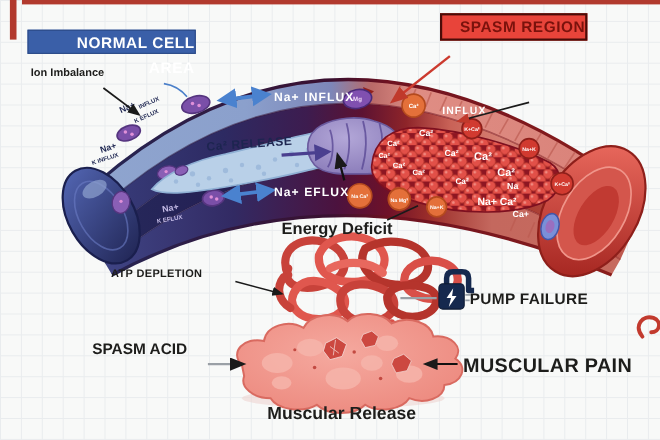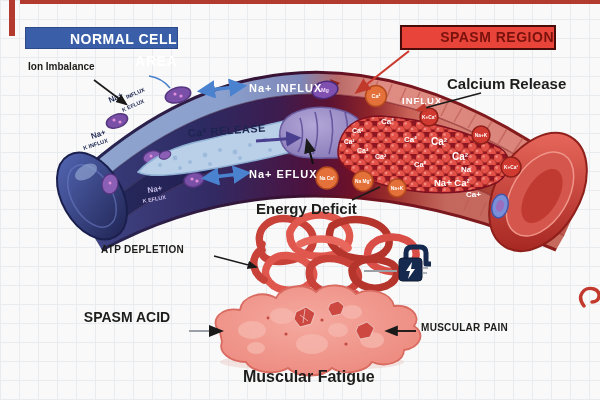--- a/index.html
+++ b/index.html
@@ -9,29 +9,29 @@
     background-image:linear-gradient(to right,#e9ecee 1px,transparent 1px),
                      linear-gradient(to bottom,#e9ecee 1px,transparent 1px);
     background-size:19px 19px;
     font-family:"Liberation Sans", sans-serif;
   }
   .stage svg{position:absolute;left:0;top:0;}
   .lbl{position:absolute;font-weight:bold;color:#1d1d1b;white-space:nowrap;line-height:1.05;}
   .box{position:absolute;font-weight:bold;text-align:right;letter-spacing:.5px;}
   #normalBox{left:25px;top:27px;width:153px;height:22px;line-height:22px;
     background:#3a5fa8;color:#fff;font-size:14px;border:1px solid #2c4a87;box-sizing:border-box;}
-  #spasmBox{left:400px;top:25px;width:156px;height:25px;line-height:21px;
+  #spasmBox{left:400px;top:12px;width:134px;height:25px;line-height:21px;
     background:#e8443a;color:#7a120c;font-size:14px;border:2px solid #4a0c08;box-sizing:border-box;}
   #ionImb{left:28px;top:62px;font-size:10px;}
   #calRel{left:447px;top:76px;font-size:15px;}
   #enDef{left:256px;top:201px;font-size:15px;}
   #atpDep{left:101px;top:245px;font-size:10px;letter-spacing:.3px;}
   #pumpFail{left:427px;top:264px;font-size:14px;letter-spacing:.3px;}
   #lactic{left:62px;top:310px;width:130px;font-size:14px;text-align:center;}
-  #muscPain{left:421px;top:323px;font-size:10px;letter-spacing:.3px;}
+  #muscPain{left:421px;top:323px;font-size:18px;letter-spacing:.3px;}
   #muscFat{left:243px;top:369px;font-size:16px;}
 </style>
 </head>
 <body>
 
 <div class="stage">
 
 <svg width="600" height="400" viewBox="0 0 600 400">
   <defs>
     <linearGradient id="gTop" gradientUnits="userSpaceOnUse" x1="68" y1="0" x2="586" y2="0">
@@ -358,22 +358,22 @@
   <g>
     <rect x="20" y="0" width="580" height="4" fill="#b23a2e"></rect>
     <rect x="9" y="0" width="6" height="36" fill="#b23a2e"></rect>
     <path d="M 584 306 C 576 296 584 286 594 289 C 602 292 600 302 592 302" fill="none" stroke="#c23a2e" stroke-width="3.5" stroke-linecap="round"></path>
   </g>
 </svg>
 
 <div class="box" id="normalBox">NORMAL CELL AREA</div>
 <div class="box" id="spasmBox">SPASM REGION</div>
 <div class="lbl" id="ionImb">Ion Imbalance</div>
-<div class="lbl" id="calRel">Calcium Release</div>
 <div class="lbl" id="enDef">Energy Deficit</div>
 <div class="lbl" id="atpDep">ATP DEPLETION</div>
+<div class="lbl" id="pumpFail">PUMP FAILURE</div>
 <div class="lbl" id="lactic">
   <div>SPASM ACID</div>
 </div>
 <div class="lbl" id="muscPain">MUSCULAR PAIN</div>
-<div class="lbl" id="muscFat">Muscular Fatigue</div>
+<div class="lbl" id="muscFat">Muscular Release</div>
 
 </div>
 
 </body></html>

